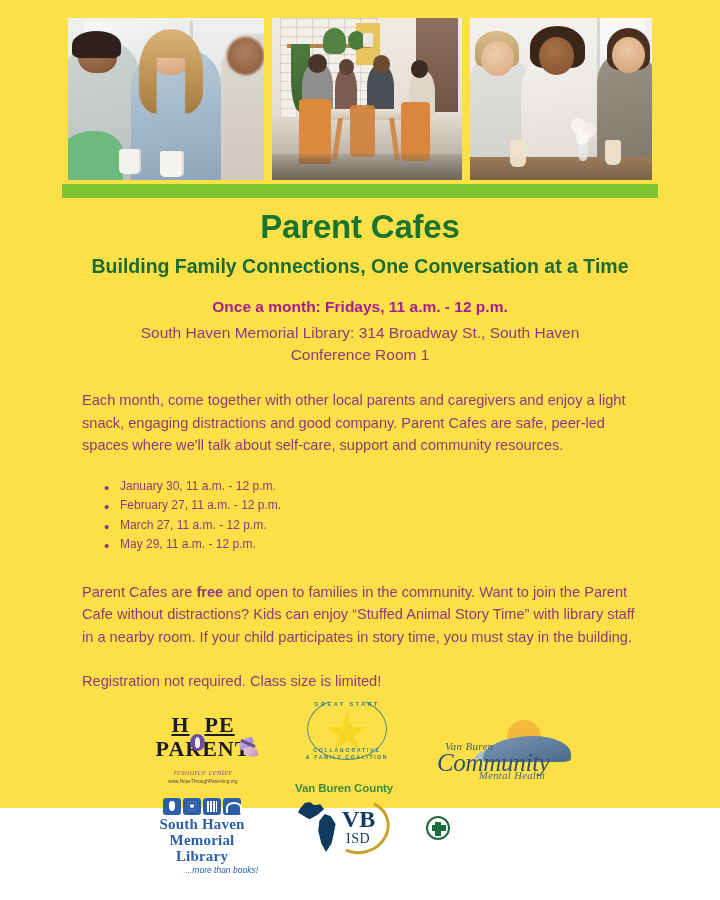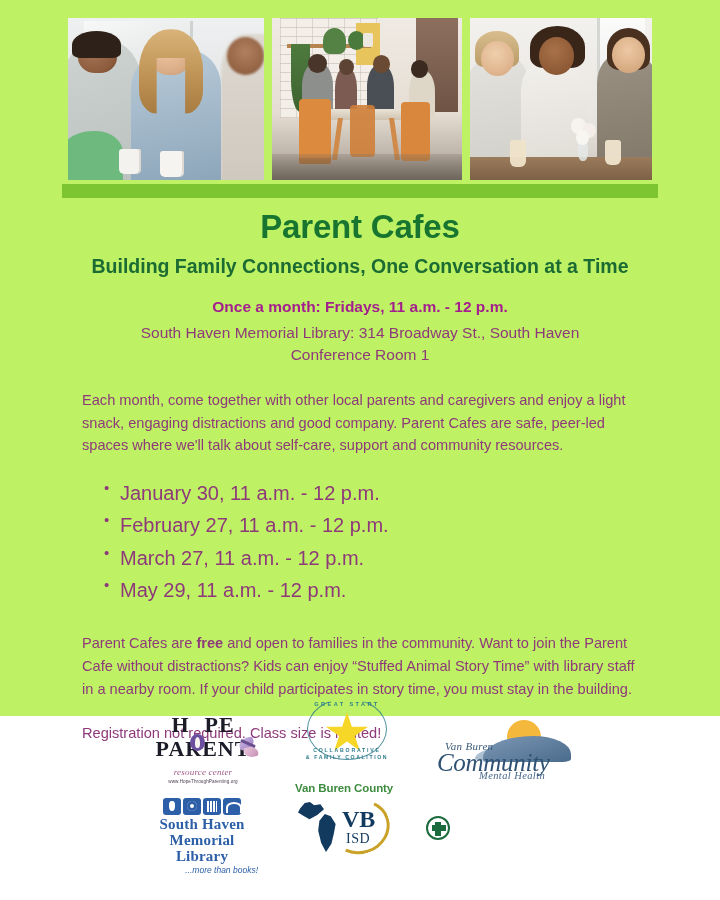--- a/index.html
+++ b/index.html
@@ -8,22 +8,22 @@
     width: 720px;
     height: 900px;
     background: #ffffff;
     font-family: "Liberation Sans", sans-serif;
     overflow: hidden;
   }
 
   .flyer {
     position: relative;
     width: 720px;
-    height: 716px;
-    background: #bef264;
+    height: 808px;
+    background: #fde047;
   }
 
   
   .photo-banner {
     position: absolute;
     left: 68px;
     top: 18px;
     width: 584px;
     height: 162px;
     display: flex;
@@ -291,21 +291,21 @@
   .para {
     font-size: 14.6px;
     color: #8E3A7A;
     line-height: 1.55;
     margin-top: 22px;
   }
   .para b { font-weight: bold; color: #8E3A7A; }
 
   .dates { list-style: none; margin-top: 20px; padding-left: 22px; }
   .dates li {
-    font-size: 20px;
+    font-size: 12px;
     color: #8E3A7A;
     line-height: 1.62;
     position: relative;
     padding-left: 16px;
   }
   .dates li::before {
     content: "\2022";
     position: absolute;
     left: 0; top: -1px;
     font-size: 15px;
@@ -324,21 +324,21 @@
     gap: 36px;
   }
   .logo-row.row2 { margin-top: 18px; gap: 34px; align-items: center; }
   .logo { position: relative; }
 
   
   .lg-hope { width: 112px; height: 66px; }
   .hope-top {
     font-family: "Liberation Serif", serif;
     font-size: 22px; font-weight: bold; color: #1c1c28;
-    letter-spacing: 1px; line-height: 1; text-align: center;
+    letter-spacing: 1px; line-height: 1; text-align: center; text-decoration: underline;
   }
   .hope-top .o-swap { color: #1c1c28; position: relative; display:inline-block; width: 15px; }
   .hope-o {
     position: absolute; left: 0; top: 2px; width: 15px; height: 17px;
     border-radius: 50%;
     background: #6b4f9e;
   }
   .hope-o::after {
     content: ""; position: absolute; left: 5px; top: 3px;
     width: 5px; height: 11px; background: #f7f4ef;

